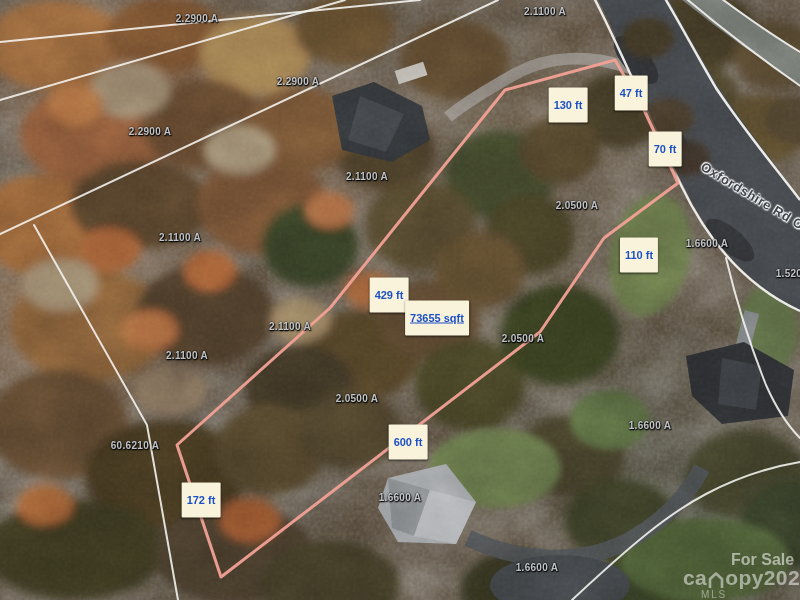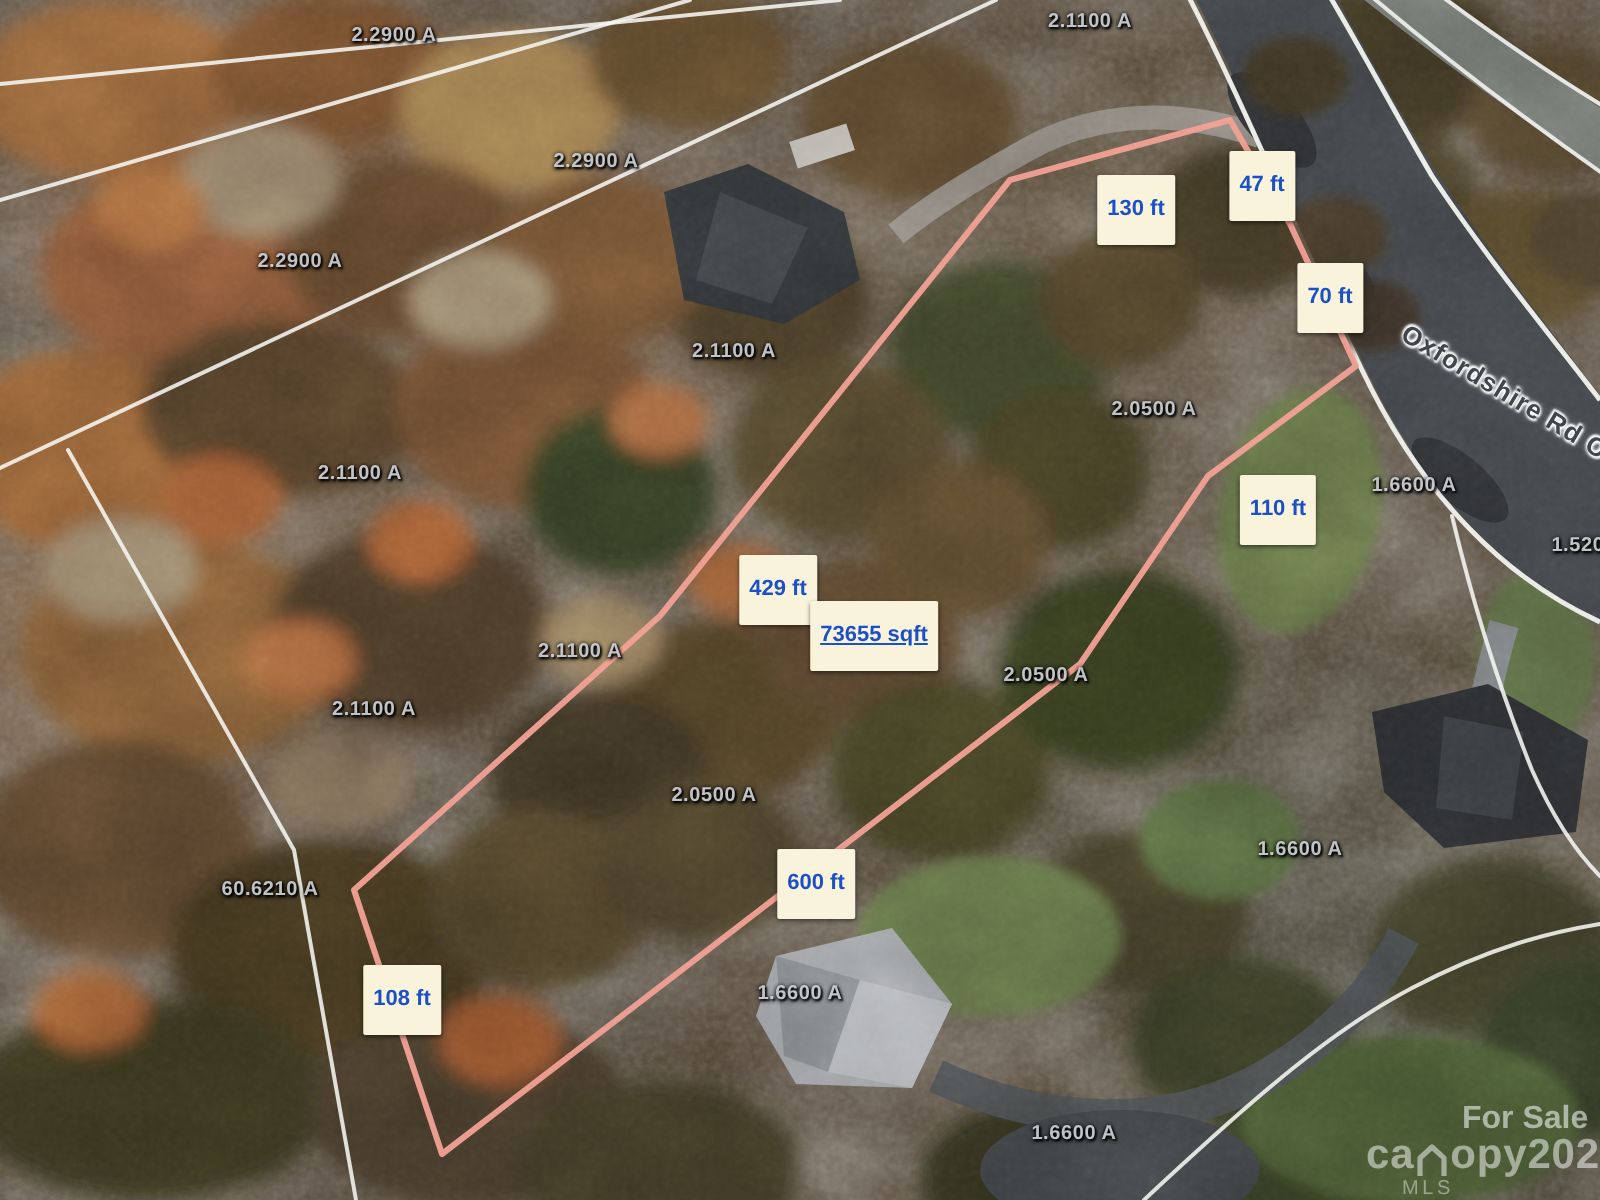--- a/index.html
+++ b/index.html
@@ -188,21 +188,21 @@
 
   <div class="roadtext">Oxfordshire Rd  O</div>
 
   <div class="measure" style="left: 568px; top: 105px;">130 ft</div>
     <div class="measure" style="left: 631px; top: 93px;">47 ft</div>
     <div class="measure" style="left: 665px; top: 149px;">70 ft</div>
     <div class="measure" style="left: 639px; top: 255px;">110 ft</div>
     <div class="measure" style="left: 346px; top: 295px; margin-left: 43px;">429 ft</div>
     <div class="measure" style="left: 437px; top: 318px; text-decoration: underline;">73655 sqft</div>
     <div class="measure" style="left: 408px; top: 442px;">600 ft</div>
-    <div class="measure" style="left: 201px; top: 500px;">108 ft</div>
+    <div class="measure" style="left: 201px; top: 500px;">172 ft</div>
 
   <div class="acre" style="left: 197px; top: 18px;">2.2900 A</div>
     <div class="acre" style="left: 545px; top: 11px;">2.1100 A</div>
     <div class="acre" style="left: 298px; top: 81px;">2.2900 A</div>
     <div class="acre" style="left: 150px; top: 131px;">2.2900 A</div>
     <div class="acre" style="left: 367px; top: 176px;">2.1100 A</div>
     <div class="acre" style="left: 180px; top: 237px;">2.1100 A</div>
     <div class="acre" style="left: 290px; top: 326px;">2.1100 A</div>
     <div class="acre" style="left: 187px; top: 355px;">2.1100 A</div>
     <div class="acre" style="left: 577px; top: 205px;">2.0500 A</div>

